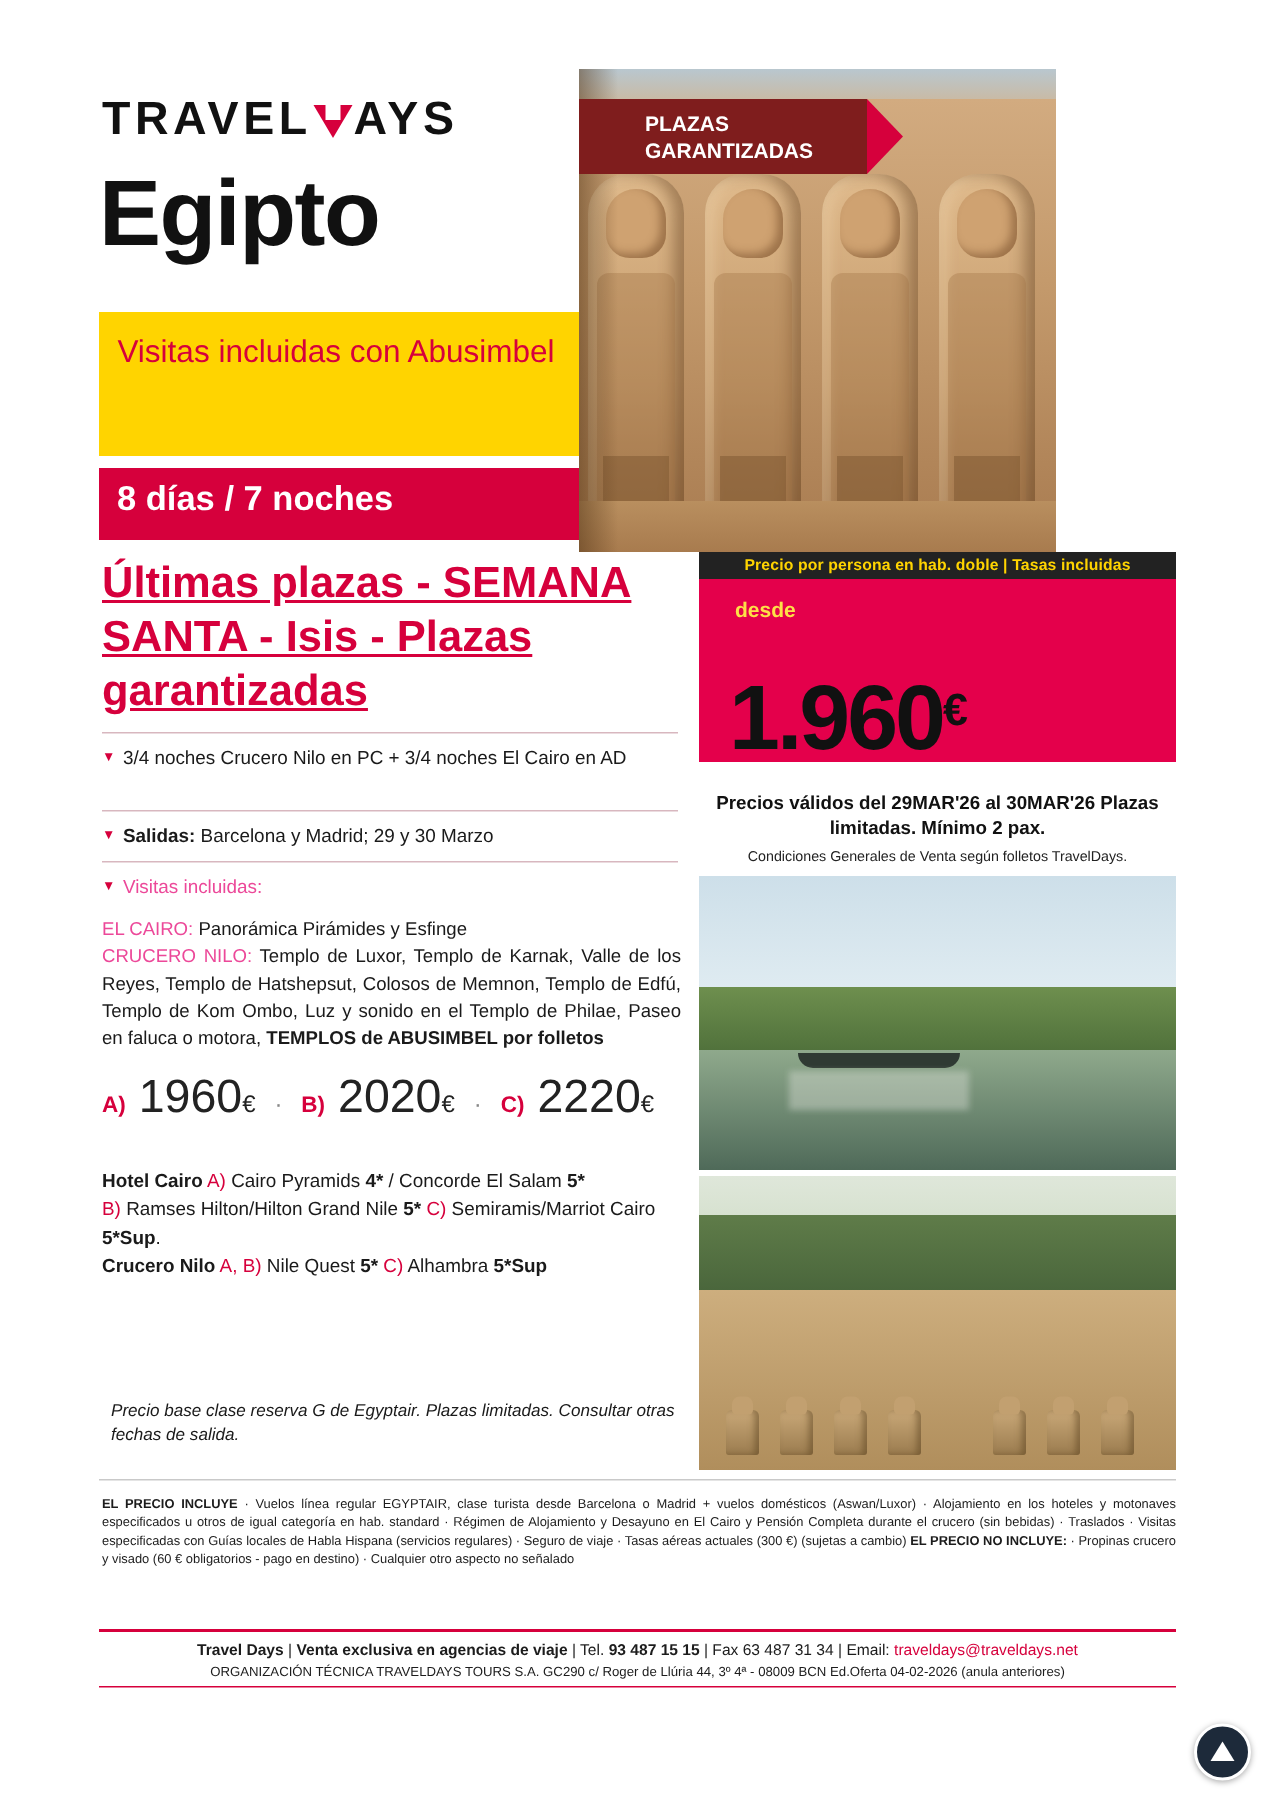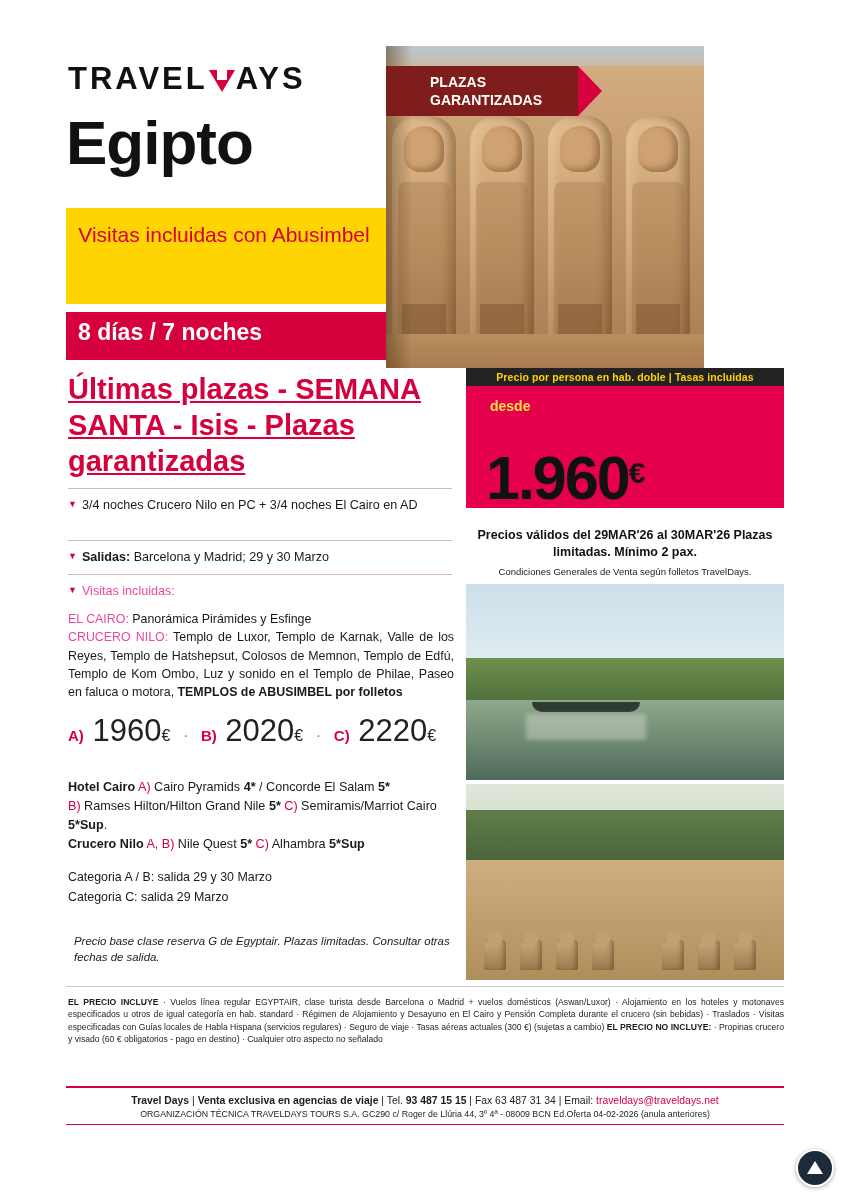--- a/index.html
+++ b/index.html
@@ -585,24 +585,20 @@
     <span class="lab">C)</span>
     <span class="num">2220</span><span class="eur">€</span>
   </div>
 
   <div class="hotels">
     <span class="b">Hotel Cairo</span><span class="red"> A)</span><span> Cairo Pyramids </span><span class="b">4*</span><span> / Concorde El Salam </span><span class="b">5*</span><br>
     <span class="red">B)</span><span> Ramses Hilton/Hilton Grand Nile </span><span class="b">5*</span><span class="red"> C)</span><span> Semiramis/Marriot Cairo </span><span class="b">5*Sup</span>.<br>
     <span class="b">Crucero Nilo</span><span class="red"> A, B)</span><span>  Nile Quest </span><span class="b">5*</span><span class="red"> C)</span><span> Alhambra </span><span class="b">5*Sup</span>
   </div>
 
-  <div class="categories">
-    <div>Categoria A / B: salida 29 y 30 Marzo</div>
-    <div>Categoria C: salida 29 Marzo</div>
-  </div>
 
   <div class="notebase">Precio base clase reserva G de  Egyptair.  Plazas limitadas. Consultar otras fechas de salida.</div>
 
   <div class="legal-rule-top"></div>
   <div class="legal">
     <span class="b">EL PRECIO INCLUYE</span><span> · Vuelos línea regular EGYPTAIR,  clase turista desde Barcelona o Madrid + vuelos domésticos (Aswan/Luxor) · Alojamiento en los hoteles y motonaves especificados u otros de igual categoría en hab. standard · Régimen de Alojamiento y Desayuno en El Cairo y Pensión Completa durante el crucero (sin bebidas) · Traslados · Visitas especificadas con Guías locales de Habla Hispana (servicios regulares) · Seguro de viaje · Tasas aéreas  actuales (300 €) (sujetas a cambio) </span><span class="b">EL PRECIO NO INCLUYE:</span><span>  · Propinas crucero y visado (60 € obligatorios - pago en destino) · Cualquier otro aspecto no señalado</span>
   </div>
 
   <div class="legal-rule-bottom"></div>
   <div class="footer">

